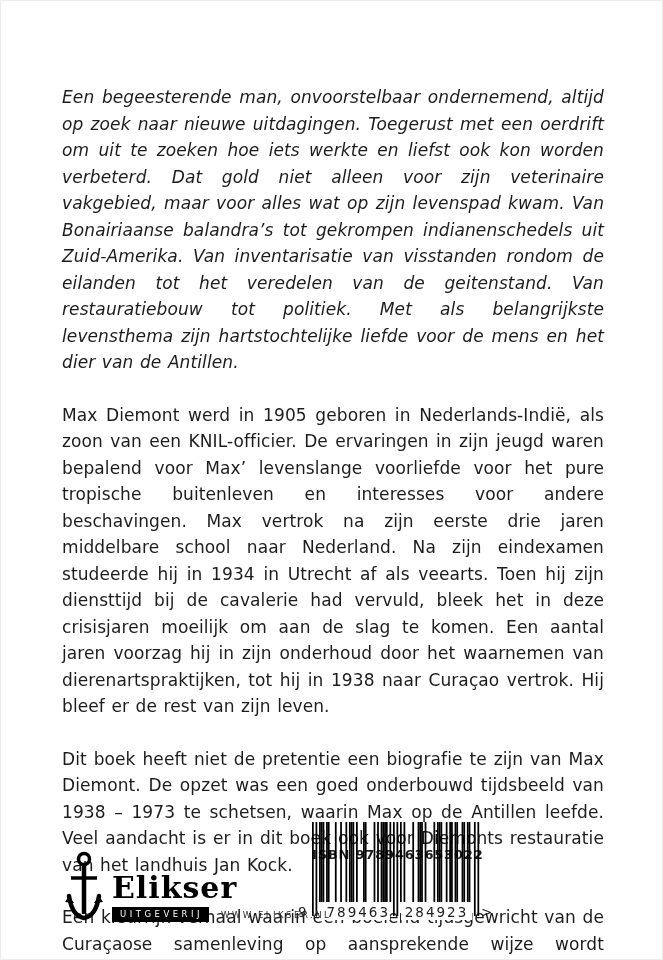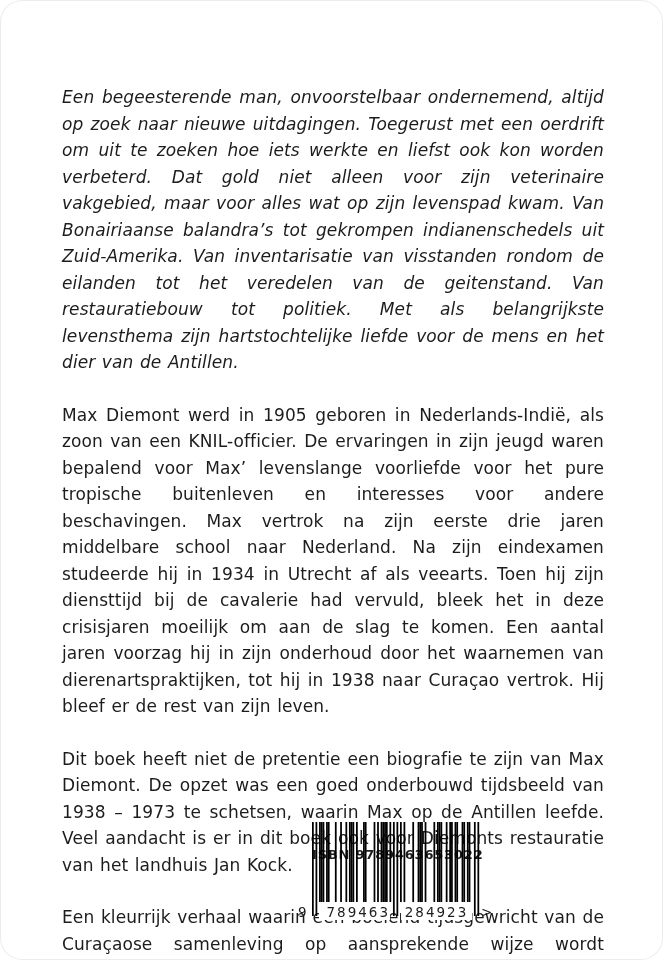--- a/index.html
+++ b/index.html
@@ -9,21 +9,20 @@
     font-family: "DejaVu Sans", "Liberation Sans", sans-serif;
     color: #1c1c1c;
     position: relative;
     overflow: hidden;
   }
   .page {
     position: absolute;
     inset: 0;
     background: #fff;
     box-shadow: inset 0 0 0 1px #ececec;
-    border-radius: 22px;
   }
   .text-block {
     position: absolute;
     top: 84px;
     left: 62px;
     width: 542px;
   }
   .text-block p {
     font-size: 17px;
     line-height: 26.5px;
@@ -165,14 +164,33 @@
           <rect x="156.64" y="0" width="1.76" height="80" fill="#000000"></rect>
           <rect x="161.92" y="0" width="1.76" height="94" fill="#000000"></rect>
           <rect x="165.44" y="0" width="1.76" height="94" fill="#000000"></rect>
         </svg></div>
     <span class="bc-digit bc-first">9</span>
     <span class="bc-digit bc-g1">789463</span>
     <span class="bc-digit bc-g2">284923</span>
     <span class="bc-digit bc-trail">&gt;</span>
   </div>
 
+  <div class="publisher">
+    <span>
+      <svg class="logo-icon" width="40" height="76" viewBox="0 0 40 76" xmlns="http://www.w3.org/2000/svg">
+        <circle cx="20" cy="9" r="5.5" fill="none" stroke="#000" stroke-width="3.5"></circle>
+        <line x1="20" y1="14.5" x2="20" y2="64" stroke="#000" stroke-width="4.5"></line>
+        <line x1="7" y1="28" x2="33" y2="28" stroke="#000" stroke-width="3.5"></line>
+        <path d="M5 46 Q8 66 20 68 Q32 66 35 46" fill="none" stroke="#000" stroke-width="4.5" stroke-linecap="round"></path>
+        <path d="M5 46 L1 52 L10 53 Z" fill="#000"></path>
+        <path d="M35 46 L39 52 L30 53 Z" fill="#000"></path>
+      </svg>
+    </span>
+    <div class="pub-text">
+      <div class="pub-name">Elikser</div>
+      <div class="pub-row">
+        <span class="pub-descriptor">UITGEVERIJ</span>
+        <span class="pub-site">WWW.ELIKSER.NL</span>
+      </div>
+    </div>
+  </div>
 
 </div>
 
 </body></html>

